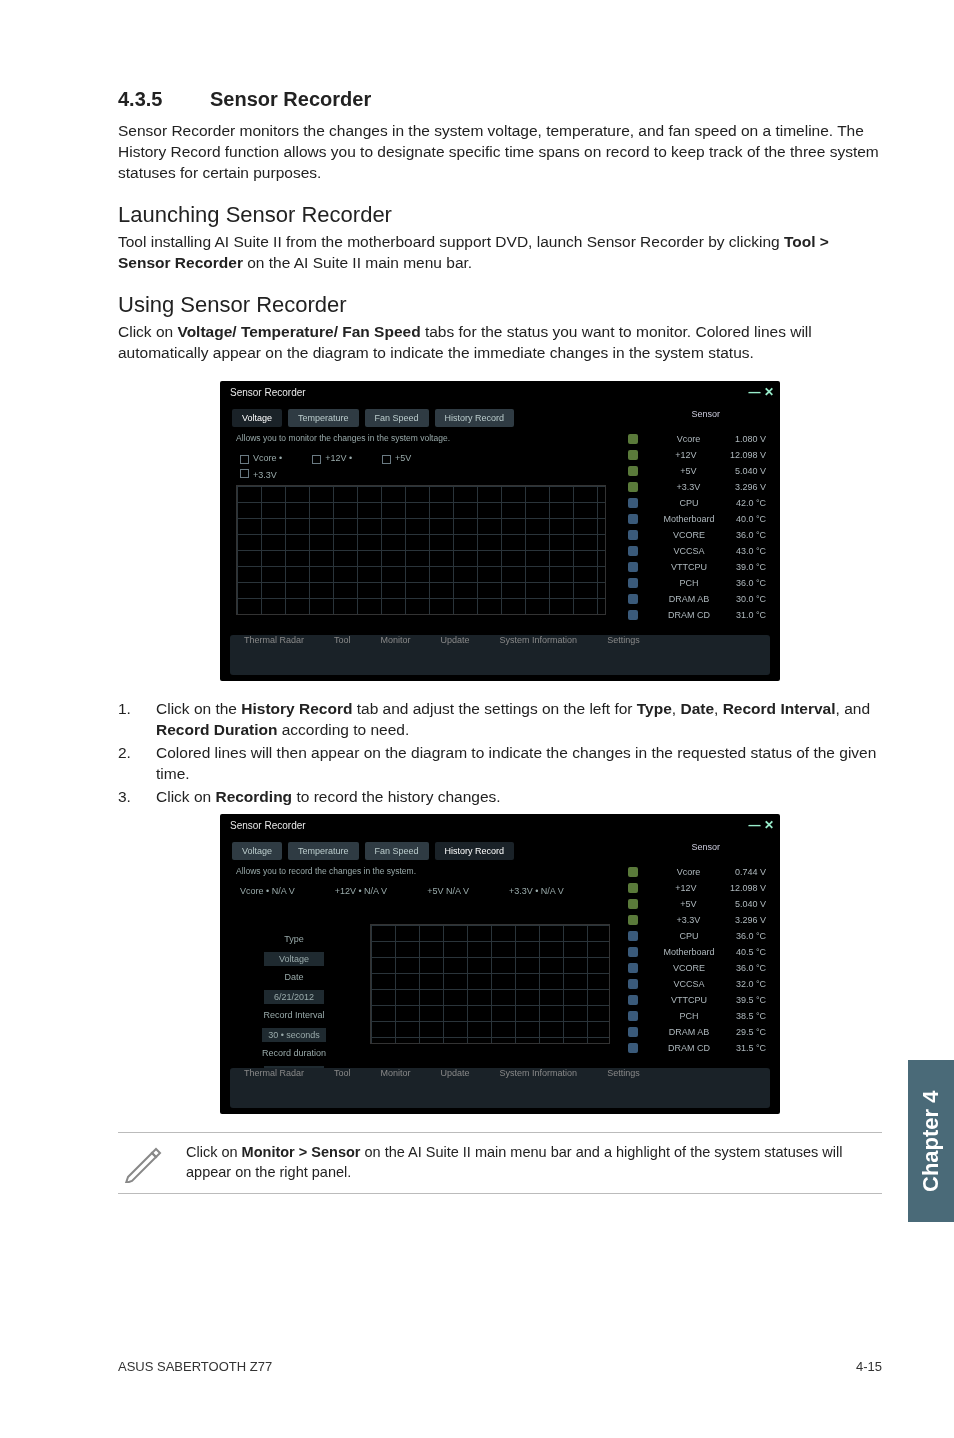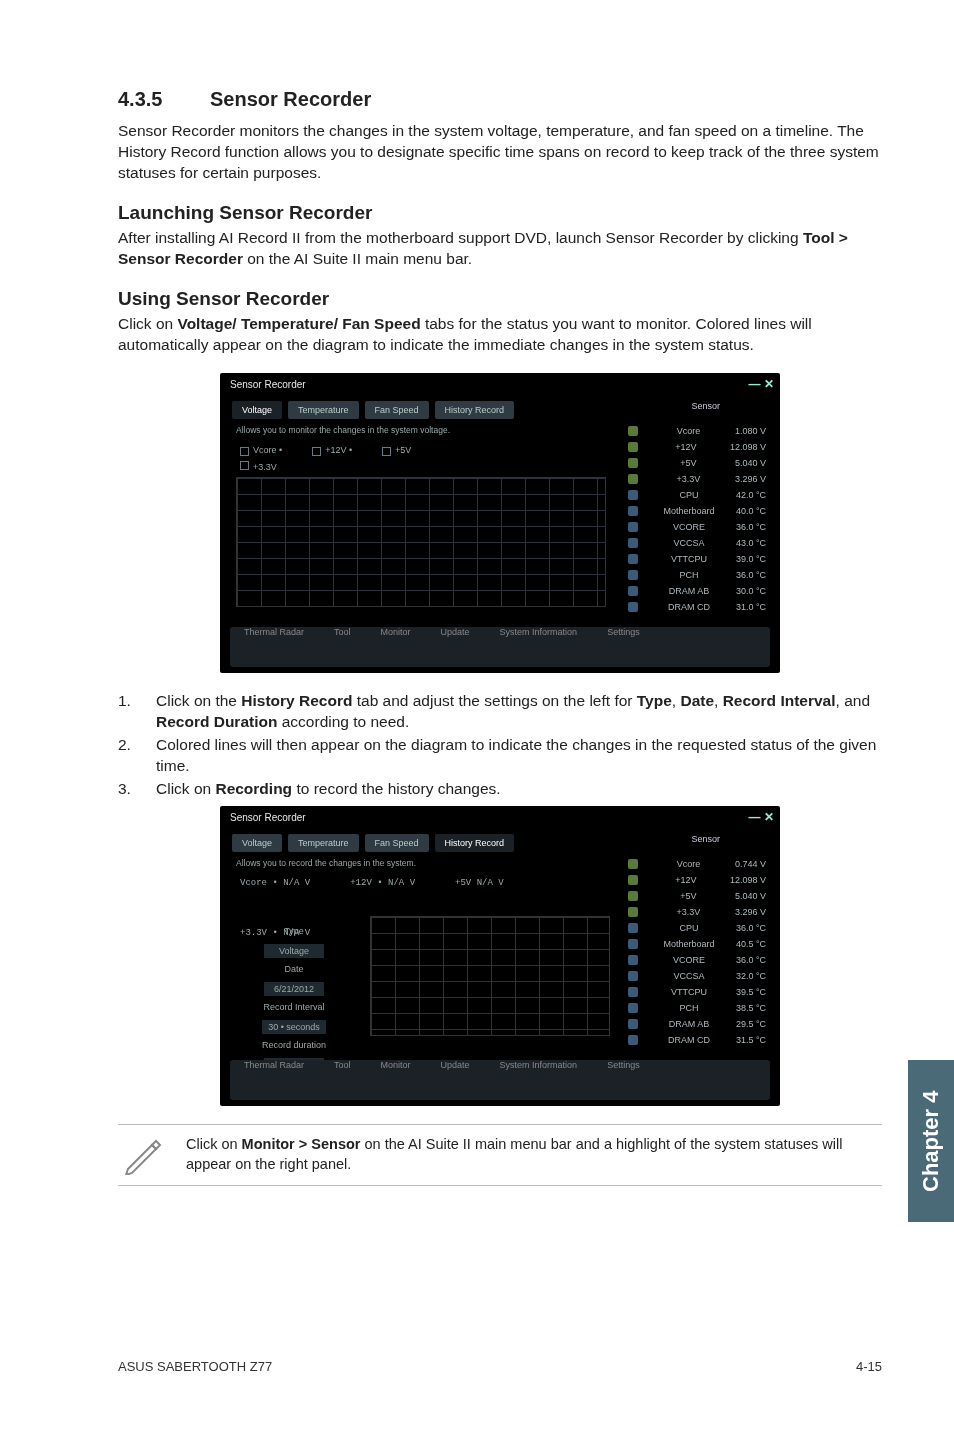--- a/index.html
+++ b/index.html
@@ -1,21 +1,21 @@
 <!DOCTYPE html>
 <html><head>
 <meta charset="utf-8">
 <style>
   * { box-sizing: border-box; margin: 0; padding: 0; }
   html, body { width: 954px; height: 1438px; background: #fff; font-family: Arial, Helvetica, sans-serif; color: #222; }
   .page { position: relative; width: 954px; height: 1438px; padding: 88px 72px 0 118px; }
   h2.section-num { font-size: 20px; font-weight: bold; margin-bottom: 10px; }
   h2.section-num .num { display: inline-block; width: 92px; }
   p.body { font-size: 15.5px; line-height: 1.35; margin-bottom: 18px; }
-  h3.sub { font-size: 19px; font-weight: bold; margin-top: 10px; margin-bottom: 4px; }
+  h3.sub { font-size: 22px; font-weight: normal; margin-top: 10px; margin-bottom: 4px; }
   .bold { font-weight: bold; }
   ol.steps { list-style: none; padding-left: 0; margin-top: 4px; }
   ol.steps li { font-size: 15.5px; line-height: 1.35; display: flex; margin-bottom: 2px; }
   ol.steps li .n { width: 38px; flex: 0 0 38px; }
   ol.steps li .t { flex: 1; }
   .shot-wrap { text-align: center; margin: 6px 0 14px 0; }
   .shot { display: inline-block; background: #000; border-radius: 2px; position: relative; }
   .shot-title { position: absolute; top: 6px; left: 10px; color: #e8e8e8; font-size: 10px; }
   .shot-close { position: absolute; top: 4px; right: 6px; color: #9ec; font-size: 12px; font-weight: bold; }
   .shot-tabs { position: absolute; top: 28px; left: 12px; display: flex; gap: 6px; }
@@ -25,21 +25,21 @@
   .shot-sensorhead { position: absolute; top: 28px; right: 60px; color: #ccd; font-size: 9px; }
   .shot-sidebar { position: absolute; top: 50px; right: 8px; width: 150px; }
   .srow { display: flex; justify-content: space-between; color: #aeb8bd; font-size: 9px; padding: 3px 6px; }
   .srow .ic { width: 10px; height: 10px; background: #5a7a3a; border-radius: 2px; flex: 0 0 10px; margin-right: 4px; }
   .srow .ic.b { background: #3a5a7a; }
   .srow .lab { flex: 1; }
   .shot-chart { position: absolute; top: 80px; left: 16px; width: 360px; height: 160px; background: repeating-linear-gradient(to right, #2a343a 0 1px, transparent 1px 24px), repeating-linear-gradient(to bottom, #2a343a 0 1px, transparent 1px 16px); border: 1px solid #333; }
   .shot-bottom { position: absolute; bottom: 6px; left: 10px; right: 10px; height: 40px; background: #1a2228; border-radius: 3px; display:flex; align-items:flex-start; gap:30px; padding:0 14px; }
   .shot-bottom .bi { color:#888; font-size:9px; }
   .shot-fields { position:absolute; top:72px; left:20px; color:#9aa; font-size:9px; display:flex; gap:40px; flex-wrap:wrap; width:360px; }
-  .shot-fields span { white-space:nowrap;font-family:Liberation Mono, monospace; }
+  .shot-fields span { white-space:nowrap; }
   .shot1-checks { position:absolute; top:72px; left:20px; color:#9aa; font-size:9px; display:flex; gap:30px; }
   .shot1-checks .cb { width:9px; height:9px; border:1px solid #6a7a82; display:inline-block; margin-right:4px; vertical-align:middle; }
   .shot2-left { position:absolute; top:120px; left:14px; width:120px; color:#9aa; font-size:9px; }
   .shot2-left div { margin-bottom:6px; }
   .shot2-left .inp { background:#1f2a30; padding:2px 6px; display:inline-block; min-width:60px; margin-top:2px; }
   .notebox { display:flex; gap:20px; align-items:flex-start; border-top:1px solid #bbb; border-bottom:1px solid #bbb; padding:10px 4px; margin-top:10px; }
   .noteicon { width:44px; height:40px; flex:0 0 44px; }
   .noteicon svg { width:44px; height:40px; }
   .notetext { font-size:14.5px; line-height:1.35; }
   .chapter-tab { position:absolute; right:0; top:1060px; width:46px; height:162px; background:#4a6a78; color:#fff; display:flex; align-items:center; justify-content:center; writing-mode:vertical-rl; transform:rotate(180deg); font-size:22px; font-weight:bold; border-radius:0 0 0 0; }
@@ -51,21 +51,21 @@
 <div class="page">
 
   <h2 class="section-num">
     <span class="num">4.3.5</span><span>Sensor Recorder</span>
   </h2>
 
   <p class="body">Sensor Recorder monitors the changes in the system voltage, temperature, and fan speed on a timeline. The History Record function allows you to designate specific time spans on record to keep track of the three system statuses for certain purposes.</p>
 
   <h3 class="sub">Launching Sensor Recorder</h3>
   <p class="body">
-    <span>After installing AI Record II from the motherboard support DVD, launch Sensor Recorder by clicking </span><span class="bold">Tool &gt; Sensor Recorder</span><span> on the AI Suite II main menu bar.</span>
+    <span>Tool installing AI Suite II from the motherboard support DVD, launch Sensor Recorder by clicking </span><span class="bold">Tool &gt; Sensor Recorder</span><span> on the AI Suite II main menu bar.</span>
   </p>
 
   <h3 class="sub">Using Sensor Recorder</h3>
   <p class="body" style="">
     <span>Click on </span><span class="bold">Voltage/ Temperature/ Fan Speed</span><span> tabs for the status you want to monitor. Colored lines will automatically appear on the diagram to indicate the immediate changes in the system status.</span>
   </p>
 
   <div class="shot-wrap">
     <div class="shot" style="width:560px; height:300px;">
       <div class="shot-title">Sensor Recorder</div>

